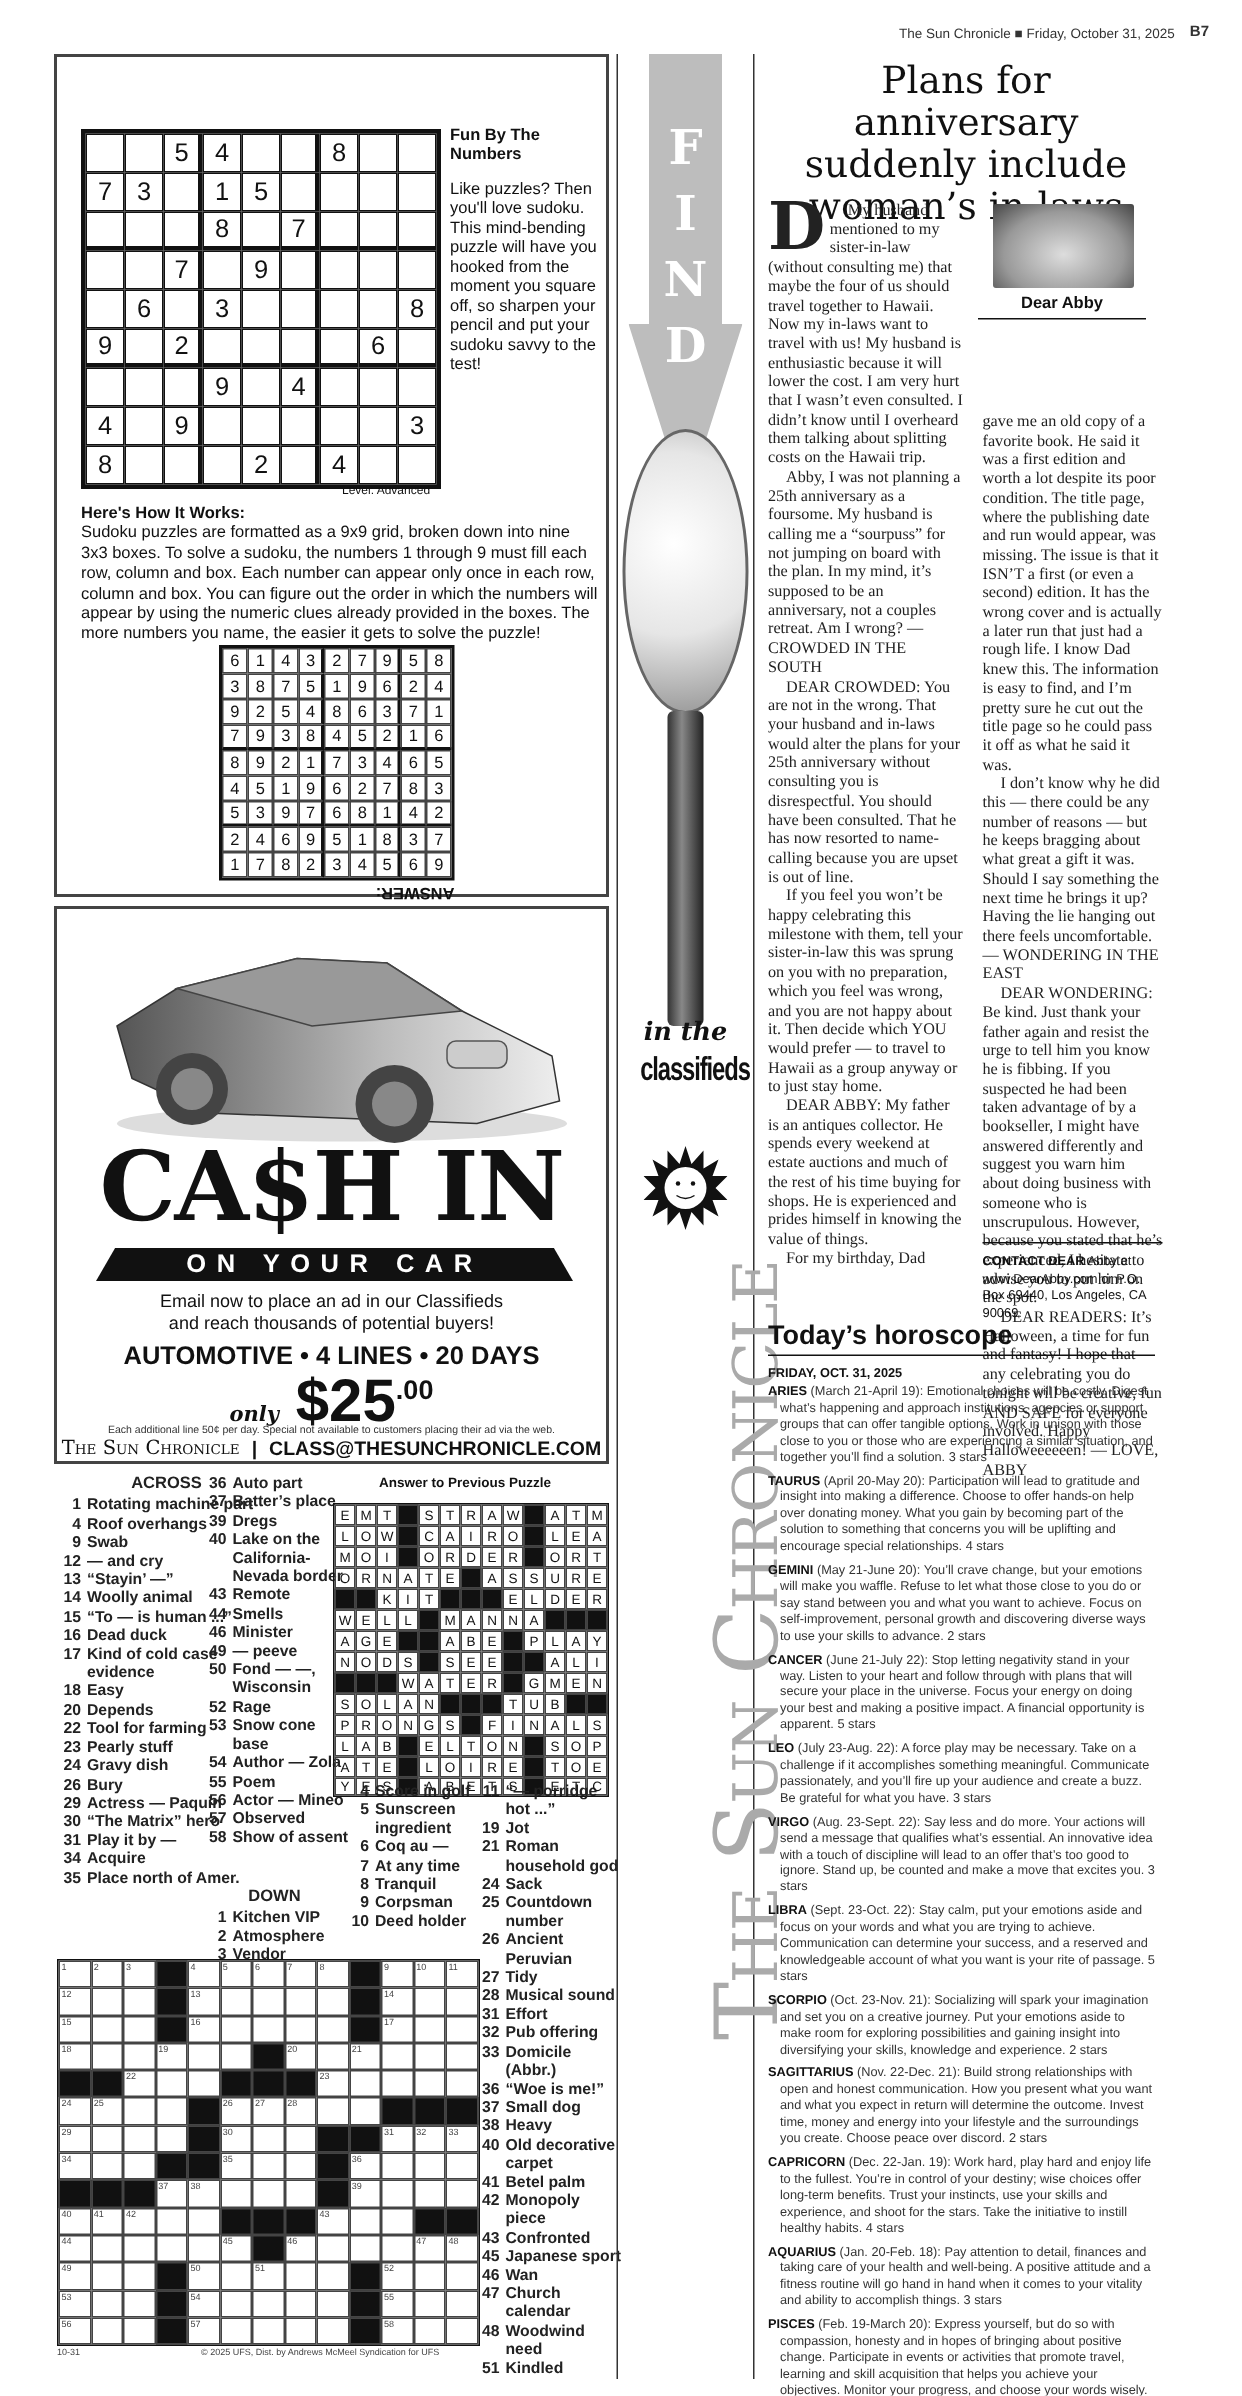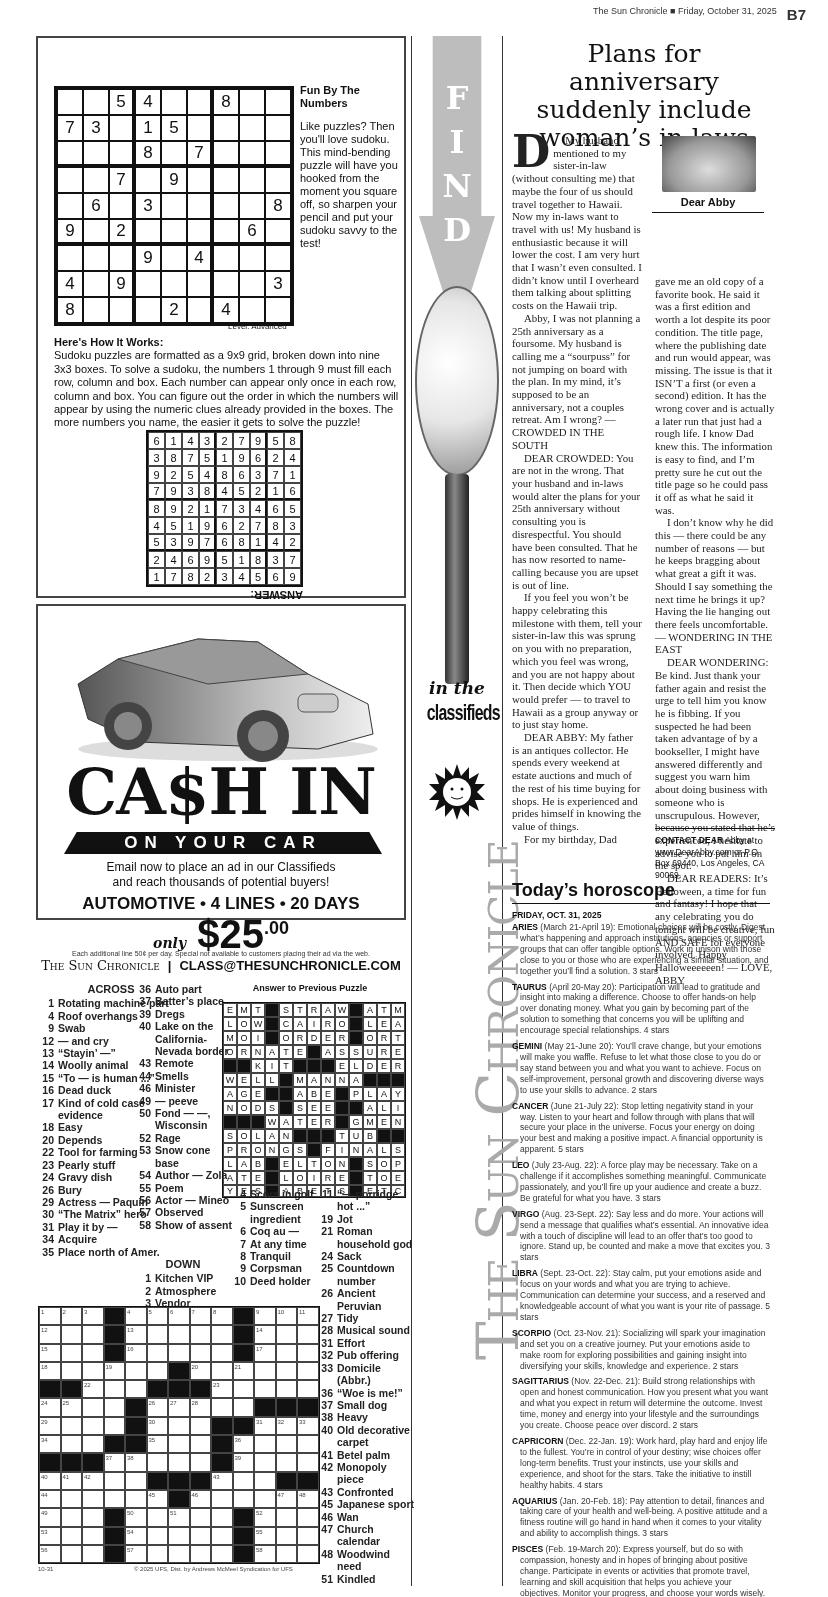--- a/index.html
+++ b/index.html
@@ -1,35 +1,35 @@
 <!DOCTYPE html>
 <html><head>
 <meta charset="utf-8">
 <style>
 *{box-sizing:border-box;margin:0;padding:0}
 body{width:828px;height:1597px;background:#fff;position:relative;overflow:hidden;font-family:"Liberation Sans",sans-serif;color:#111}
 .abs{position:absolute}
-#folio{top:6px;right:22px;font-size:9px;color:#333;display:flex;gap:10px;align-items:flex-start}
-#folio .pg{font-weight:bold;font-size:15px}
+#folio{top:16px;right:22px;font-size:9px;color:#333;display:flex;gap:10px;align-items:flex-end}
+#folio .pg{font-weight:bold;font-size:10px}
 
 #sudoku-box{left:36px;top:36px;width:370px;height:562px;border:2px solid #444}
 #sudoku-title{left:16px;top:6px;font-family:"DejaVu Serif",serif;font-size:36px;letter-spacing:2px;font-weight:normal;font-style:italic}
 #sudoku-grid{left:16px;top:48px;display:grid;grid-template-columns:repeat(9,26px);grid-template-rows:repeat(9,26px);border:3px solid #111}
 #sudoku-grid div{border:1px solid #111;display:flex;align-items:center;justify-content:center;font-size:17px}
 #sudoku-intro{left:262px;top:46px;width:104px;font-size:11px;line-height:13px}
 #sudoku-intro h4{font-size:11px;margin-bottom:10px}
 #sudoku-level{left:190px;top:284px;font-size:8px}
 #sudoku-how{left:16px;top:298px;width:345px;font-size:11px;line-height:13.4px}
 #sudoku-how b{display:block}
 #answer-wrap{left:108px;top:392px;transform:rotate(180deg)}
 #answer-label{font-weight:bold;font-size:11px;margin-bottom:2px;text-align:left}
 #answer-grid{display:grid;grid-template-columns:repeat(9,17px);grid-template-rows:repeat(9,17px);border:2px solid #111}
 #answer-grid div{border:1px solid #444;font-size:11px;display:flex;align-items:center;justify-content:center;transform:rotate(180deg)}
 
-#cash-ad{left:36px;top:604px;width:370px;height:316px;border:2px solid #444;text-align:center}
+#cash-ad{left:36px;top:604px;width:370px;height:372px;border:2px solid #444;text-align:center}
 #car-img{left:20px;top:8px;width:330px;height:150px}
 #cash-title{left:0;width:100%;top:148px;font-family:"DejaVu Serif",serif;font-weight:bold;font-size:64px;letter-spacing:-1px}
 #cash-banner{left:26px;top:226px;width:318px;height:22px;background:#111;color:#fff;font-size:17px;letter-spacing:7px;line-height:22px;font-weight:bold;clip-path:polygon(4% 0,96% 0,100% 100%,0 100%)}
 #cash-email{left:0;width:100%;top:254px;font-size:12px;line-height:15px}
 #cash-auto{left:0;width:100%;top:288px;font-size:17px;font-weight:bold;font-family:"Liberation Sans",sans-serif;letter-spacing:0}
 #cash-price{left:0;width:100%;top:306px;font-size:40px;font-weight:bold}
 #cash-price .only{font-style:italic;font-size:14px;font-family:"DejaVu Serif",serif}
 #cash-price sup{font-size:18px}
 #cash-fine{left:0;width:100%;top:344px;font-size:7px;color:#333}
 #cash-foot{left:0;width:100%;top:352px;font-size:13px;font-weight:bold;display:flex;justify-content:center;gap:8px}

